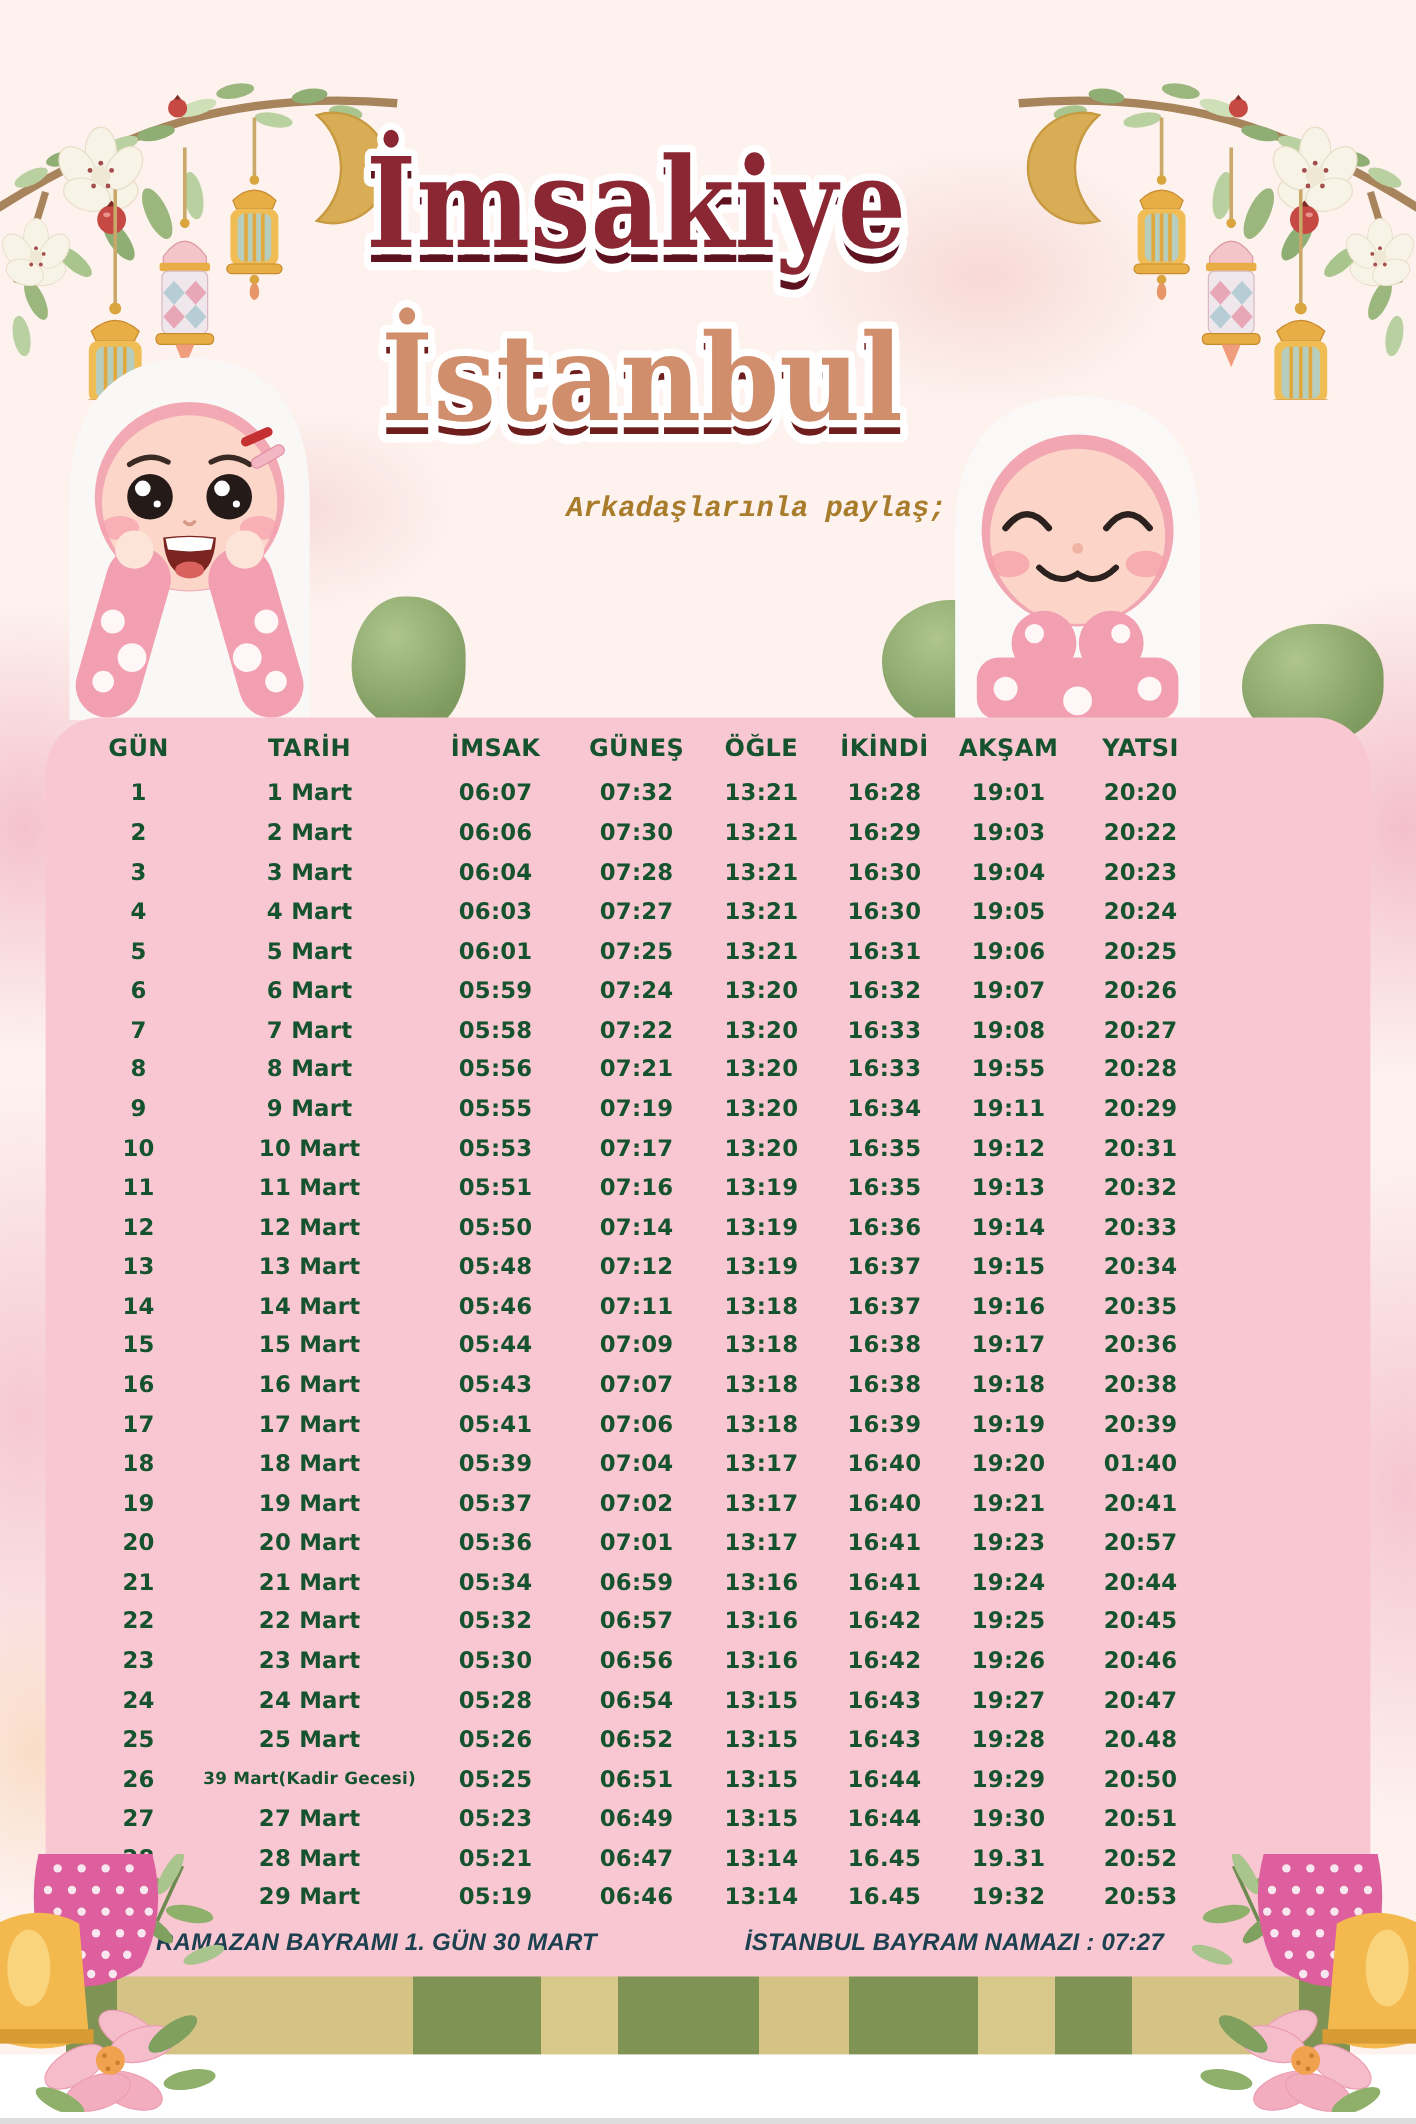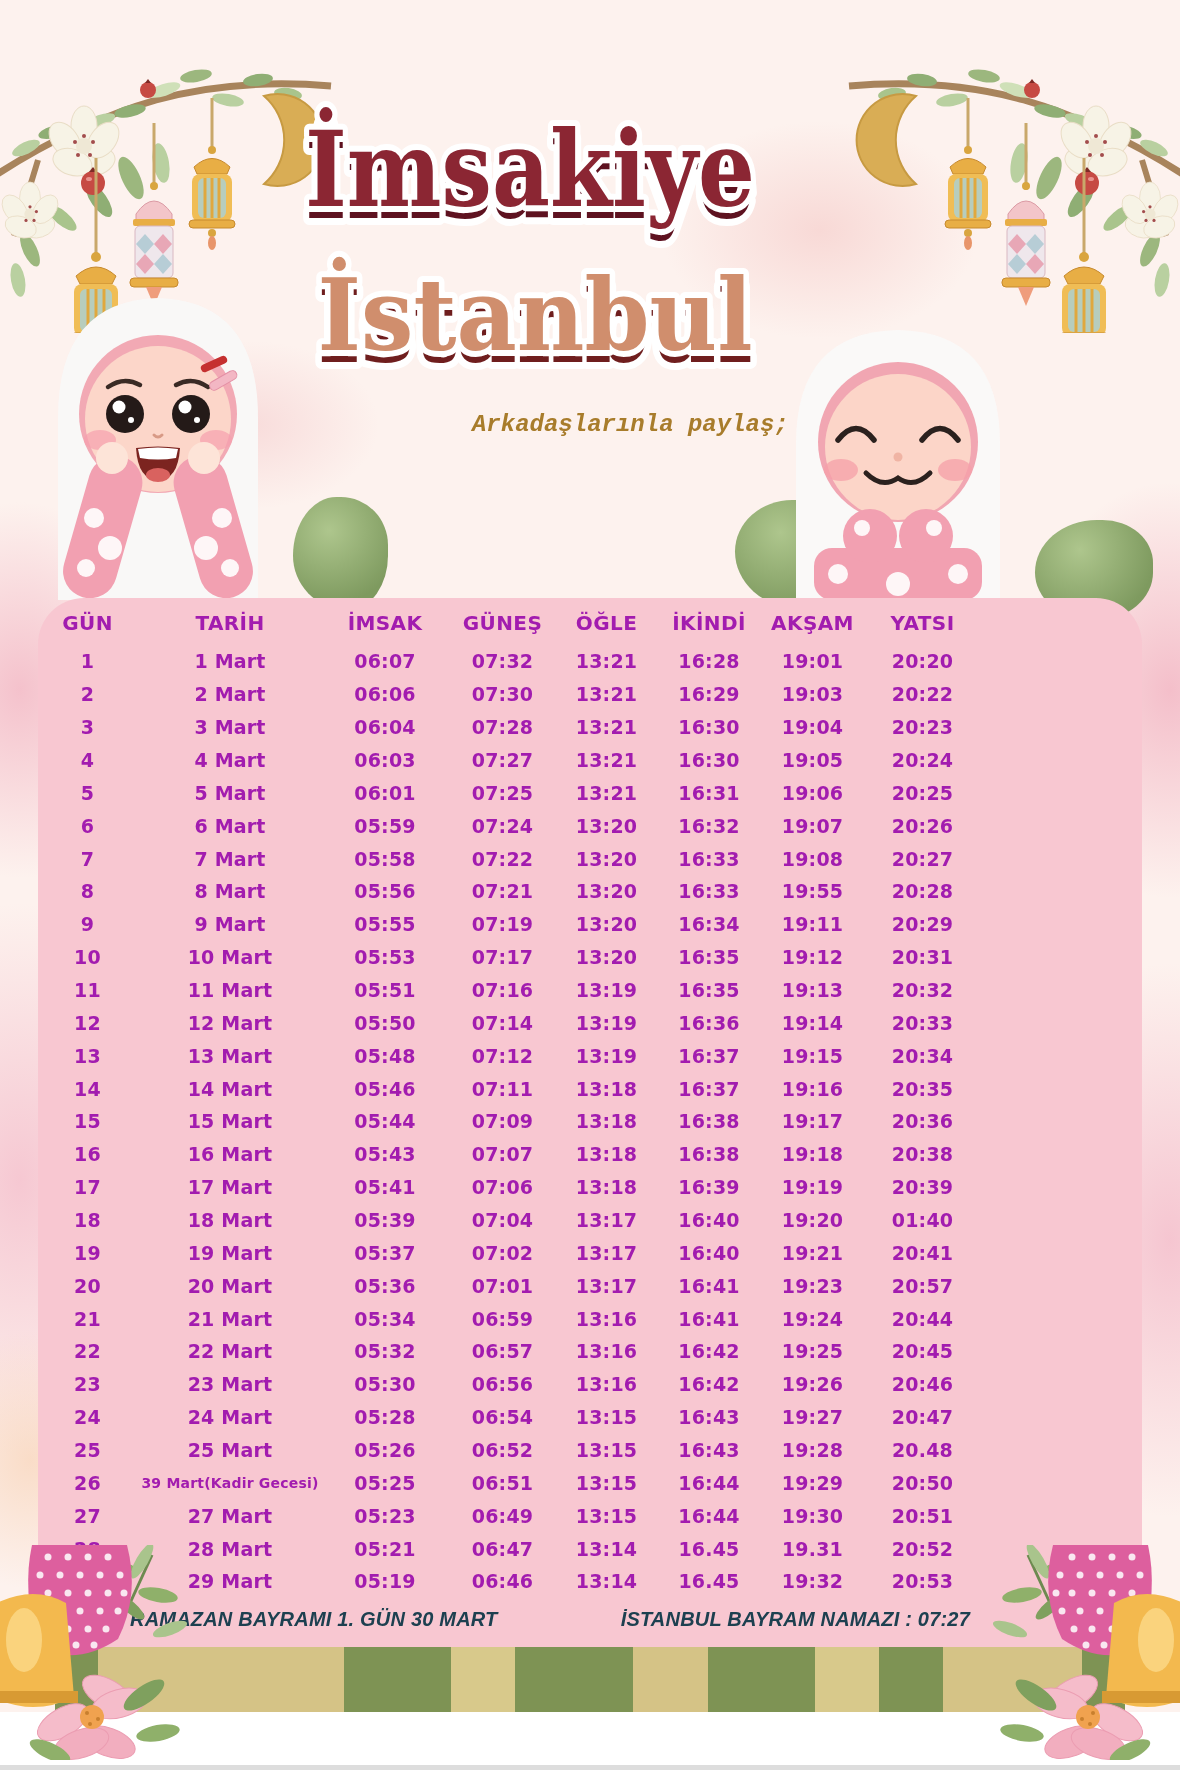--- a/index.html
+++ b/index.html
@@ -19,21 +19,21 @@
   .t-shadow{font-family:"DejaVu Serif",serif;font-weight:bold;stroke:#ffffff;stroke-width:14px;stroke-linejoin:round;paint-order:stroke;}
   .t-main{font-family:"DejaVu Serif",serif;font-weight:bold;stroke:#ffffff;stroke-width:12px;stroke-linejoin:round;paint-order:stroke;}
   .subtitle{position:absolute;left:124px;top:406px;width:780px;text-align:right;z-index:1;
     font-family:Liberation Mono, monospace;font-style:italic;font-weight:700;font-size:24px;line-height:37px;color:#a87c2b;}
   .bush{position:absolute;background:radial-gradient(circle at 38% 30%,#aec68d,#7e9a5f 75%);z-index:1;}
   .bush1{left:293px;top:497px;width:95px;height:112px;border-radius:48% 52% 42% 58%/55% 45% 50% 50%;}
   .bush2{left:735px;top:500px;width:120px;height:108px;border-radius:50% 50% 45% 55%;}
   .bush3{left:1035px;top:520px;width:118px;height:100px;border-radius:55% 45% 50% 50%;}
   .girl{position:absolute;z-index:1;}
   .panel{position:absolute;left:38px;top:598px;width:1104px;height:1049px;background:#f8c7d1;border-radius:46px 46px 0 0;z-index:2;}
-  .table{position:absolute;left:35px;top:601px;width:945px;z-index:3;color:#a21caf;}
+  .table{position:absolute;left:63px;top:601px;width:945px;z-index:3;color:#14532d;}
   .trow{display:grid;grid-template-columns:105px 180px 130px 105px 103px 102px 105px 115px;align-items:center;height:32.86px;}
   .trow.thead{height:44px;}
   .tcell{text-align:center;font-weight:700;font-size:19px;letter-spacing:.2px;}
   .hcell{font-size:20px;letter-spacing:.4px;}
   .tcell.longdate{font-size:14px;}
   .footer{position:absolute;left:45px;top:1600px;width:945px;height:38px;display:flex;justify-content:space-between;align-items:center;
     padding:0 20px 0 85px;box-sizing:border-box;z-index:3;
     font-family:"Liberation Sans",sans-serif;font-style:italic;font-weight:700;font-size:20px;color:#1d4050;letter-spacing:.2px;}
   .fence{position:absolute;left:55px;top:1645px;width:1070px;height:68px;z-index:1;border-radius:3px;
     background:linear-gradient(90deg,

